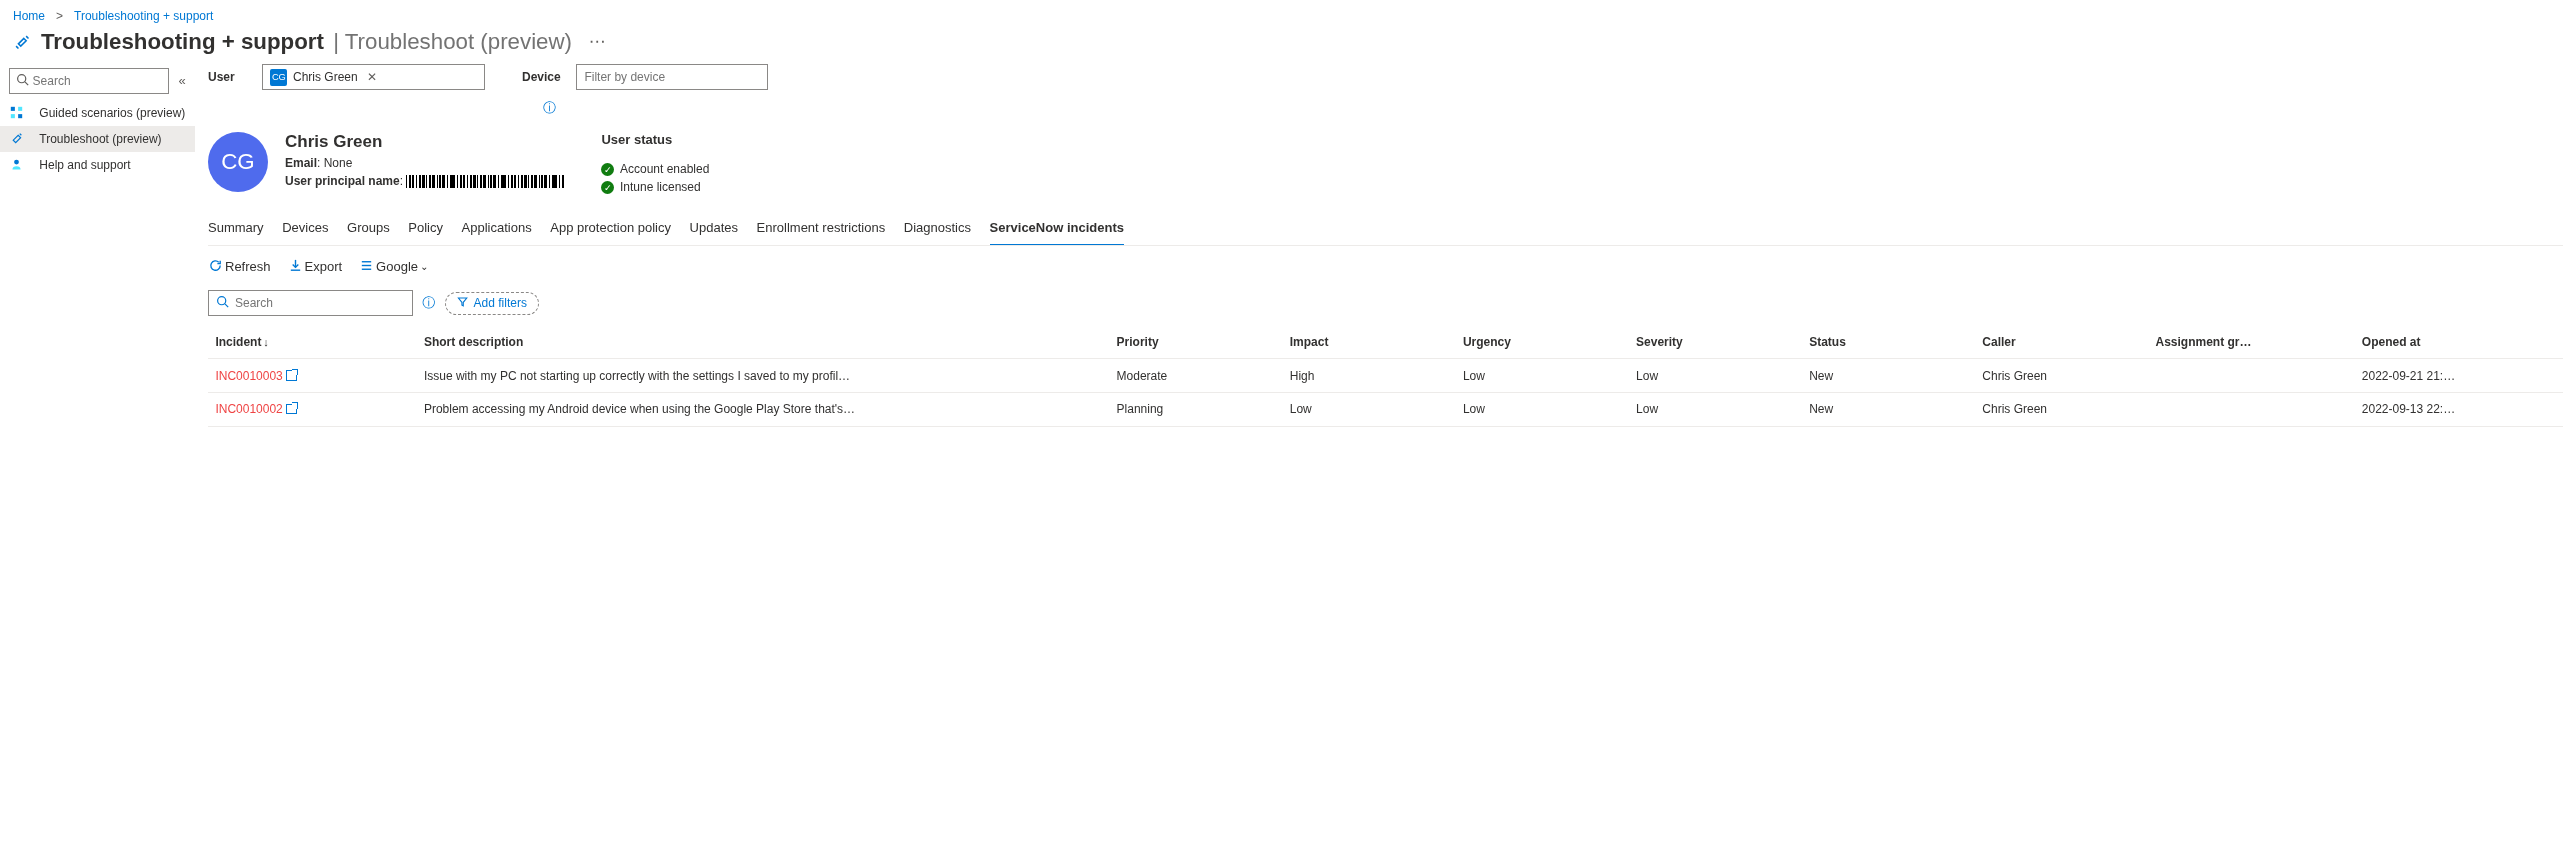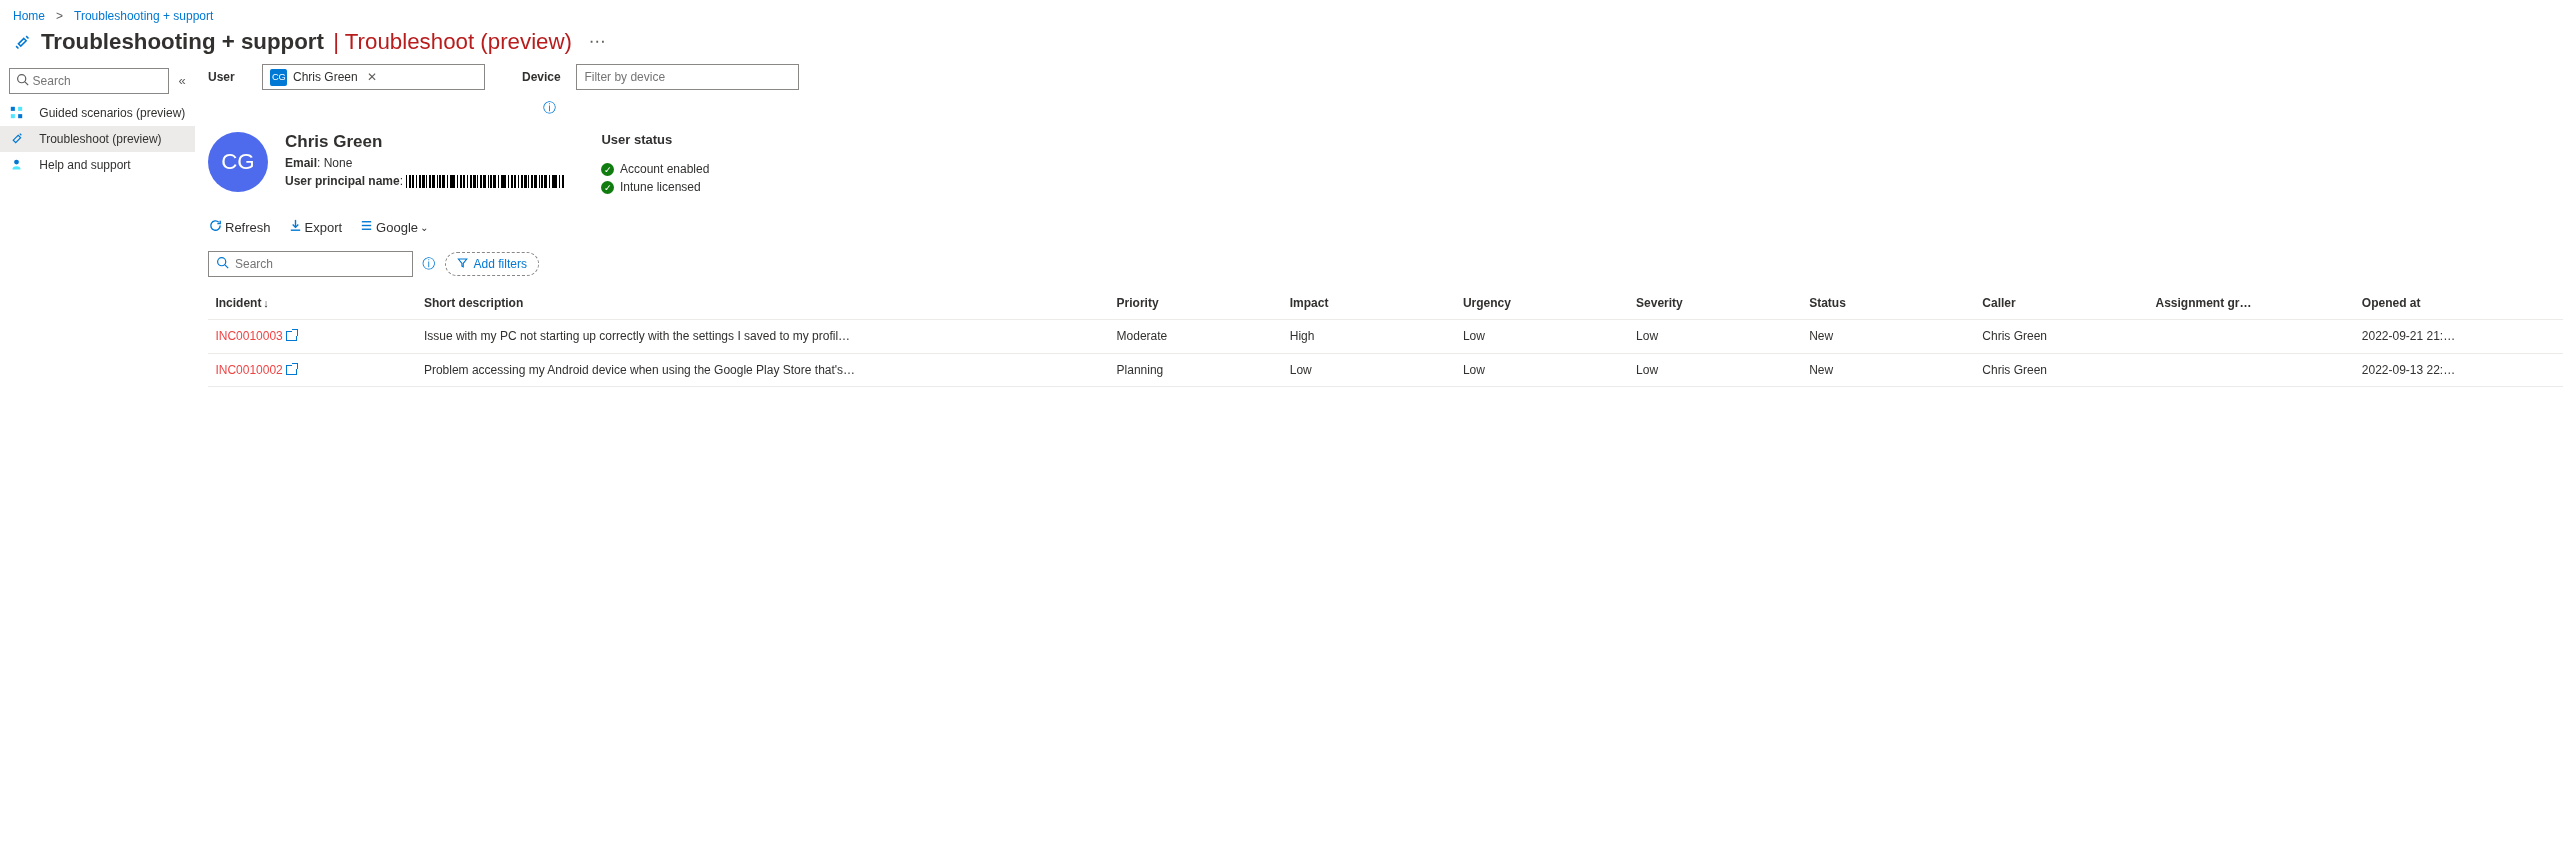--- a/index.html
+++ b/index.html
@@ -8,21 +8,21 @@
 
   
   .breadcrumb { display: flex; align-items: center; gap: 11px; padding: 9.3px 13px 3.7px; font-size: 12px; }
   .breadcrumb a { color: #0078d4; }
   .breadcrumb .sep { color: #605e5c; }
 
   
   .title-row { display: flex; align-items: center; gap: 9.3px; padding: 1.9px 13px 9.3px; }
   .title-icon { width: 18.6px; height: 18.6px; color: #0078d4; }
   .title-text { font-size: 22.3px; font-weight: 600; }
-  .title-sub { font-size: 22.3px; font-weight: 400; color: #b91c1c; }
+  .title-sub { font-size: 22.3px; font-weight: 400; color: #737373; }
   .more-dots { font-size: 17px; color: #605e5c; padding-left: 7.4px; cursor: pointer; }
 
   
   .layout { display: flex; }
   .sidebar { width: 195px; flex-shrink: 0; padding-right: 0; }
   .main { flex: 1; padding: 0 13px 18.6px 13px; min-width: 0; }
 
   
   .sidebar-top { display: flex; align-items: center; gap: 5.6px; padding: 3.7px 5.6px 5.6px 9.3px; }
   .sidebar-search { flex: 1; display: flex; align-items: center; border: 0.9px solid #8a8886; height: 26px; padding: 0 5.6px; }
@@ -41,21 +41,21 @@
   .feedback-link { color: #0078d4; cursor: pointer; }
 
   
   .filter-row { display: flex; align-items: flex-start; gap: 37px; padding: 0 0 5.6px; }
   .filter-group { display: flex; align-items: center; gap: 13px; }
   .filter-label { font-weight: 600; min-width: 41px; }
   .chip-input { display: flex; align-items: center; border: 0.9px solid #8a8886; height: 26px; width: 223px; padding: 1.9px 3.7px; gap: 0; }
   .chip { display: flex; align-items: center; gap: 5.6px; background: #fff; padding: 0 3.7px; }
   .chip-avatar { width: 17px; height: 17px; border-radius: 1.9px; background: #0078d4; color: #fff; font-size: 9.3px; display: flex; align-items: center; justify-content: center; }
   .chip-close { color: #605e5c; cursor: pointer; font-size: 12px; padding: 0 3.7px; }
-  .text-input { display: flex; align-items: center; border: 0.9px solid #8a8886; height: 26px; width: 223px; padding: 0 7.4px; }
+  .text-input { display: flex; align-items: center; border: 0.9px solid #8a8886; height: 26px; width: 192px; padding: 0 7.4px; }
   .text-input input { border: none; outline: none; width: 100%; font-size: 12px; }
   .info-icon-row { padding: 3.7px 0 0 335px; }
   .info-circle { color: #0078d4; font-size: 13px; }
 
   
   .user-card { display: flex; gap: 37px; padding: 15px 0 9.3px; align-items: flex-start; }
   .user-left { display: flex; gap: 17px; align-items: flex-start; }
   .avatar-lg { width: 60px; height: 60px; border-radius: 50%; background: #4f6bed; color: #fff; display: flex; align-items: center; justify-content: center; font-size: 22.3px; font-weight: 400; }
   .user-info h2 { font-size: 17px; font-weight: 600; margin-bottom: 3.7px; }
   .user-info .line { font-size: 12px; margin-bottom: 3.7px; }
@@ -203,20 +203,32 @@
             <span class="check">✓</span>
             <span>Account enabled</span>
           </div>
         <div class="status-line">
             <span class="check">✓</span>
             <span>Intune licensed</span>
           </div>
       </div>
     </div>
 
+    <div class="tabs" id="tabs">
+        <div class="tab">Summary</div>
+        <div class="tab">Devices</div>
+        <div class="tab">Groups</div>
+        <div class="tab">Policy</div>
+        <div class="tab">Applications</div>
+        <div class="tab">App protection policy</div>
+        <div class="tab">Updates</div>
+        <div class="tab">Enrollment restrictions</div>
+        <div class="tab">Diagnostics</div>
+        <div class="tab active">ServiceNow incidents</div>
+      </div>
 
     <div class="toolbar">
       <div class="tool-btn">
         <span class="ic"><svg width="15" height="15" viewBox="0 0 16 16" fill="none" stroke="#0078d4" stroke-width="1.5">
               <path d="M13 8a5 5 0 1 1-1.5-3.5"></path>
               <path d="M13 3v3h-3"></path>
             </svg></span>
         <span>Refresh</span>
       </div>
       <div class="tool-btn">

